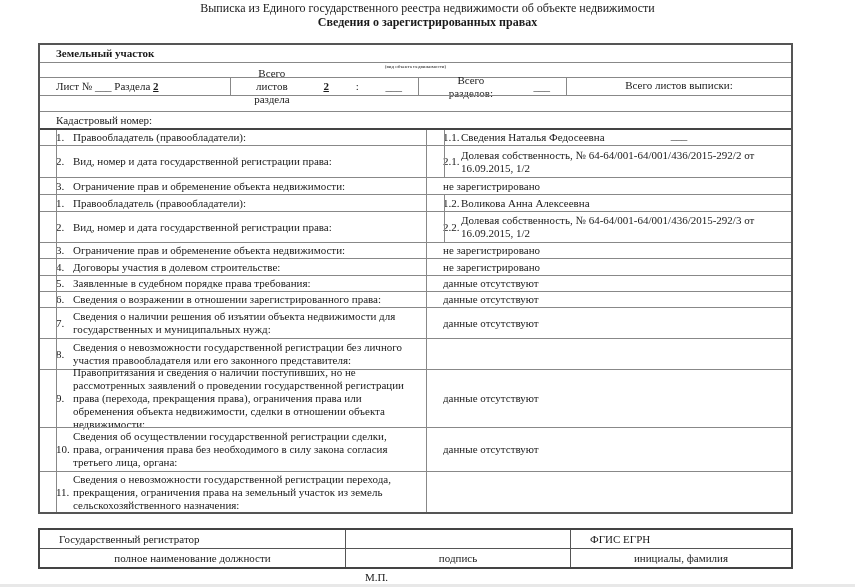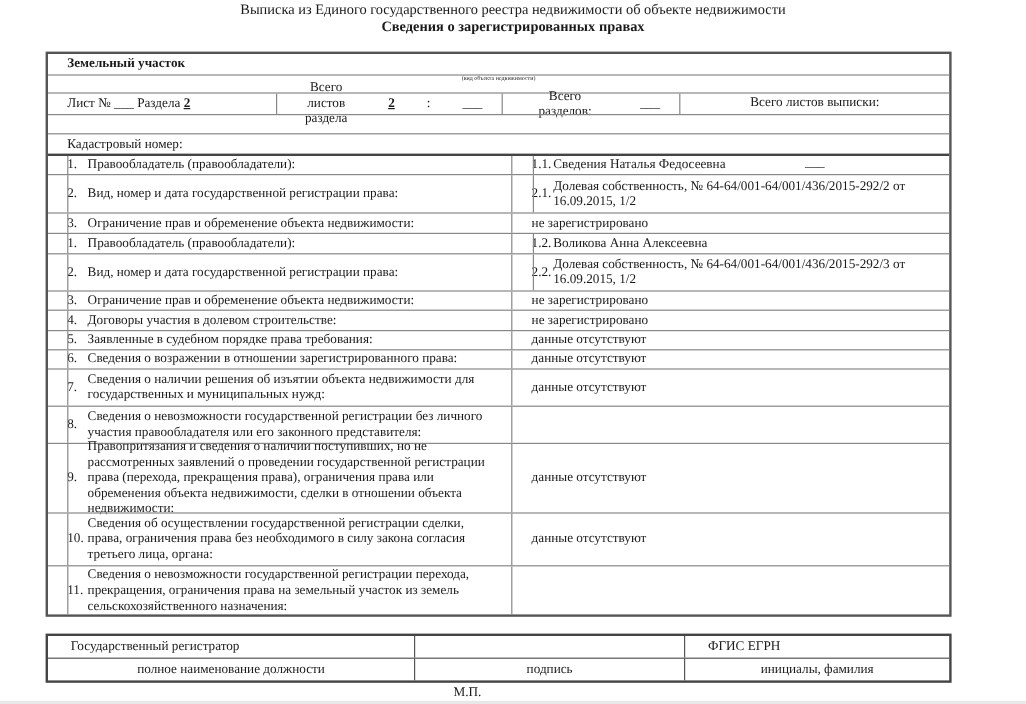--- a/index.html
+++ b/index.html
@@ -17,21 +17,21 @@
   .lbl { left:16px; width:370px; }
   .val { left:386px; width:365px; }
   .subnum { left:386px; width:18px; }
   .subval { left:404px; width:347px; }
   .bold { font-weight:bold; }
   .tiny { font-size:5px; line-height:6px; justify-content:center; }
   .u { text-decoration:underline; font-weight:bold; }
   .footer { position:absolute; left:38px; top:528px; width:755px; height:41px; border:2px solid #444; box-sizing:border-box; }
   .frow { position:absolute; left:0; width:751px; height:19px; box-sizing:border-box; }
   .fcell { position:absolute; top:0; bottom:0; box-sizing:border-box; font-size:11px; line-height:13px; padding:2px 19px; display:flex; align-items:center; }
-  .mp { position:absolute; left:17px; width:745px; top:571px; text-align:center; font-size:11px; }
+  .mp { position:absolute; left:4px; width:745px; top:571px; text-align:center; font-size:11px; }
   .bottombar { position:absolute; left:0; top:584px; width:855px; height:3px; background:#e8e8e8; }
 </style>
 </head>
 <body>
 
 <div class="hdr1">Выписка из Единого государственного реестра недвижимости об объекте недвижимости</div>
 <div class="hdr2">Сведения о зарегистрированных правах</div>
 
 <div class="main">
 

